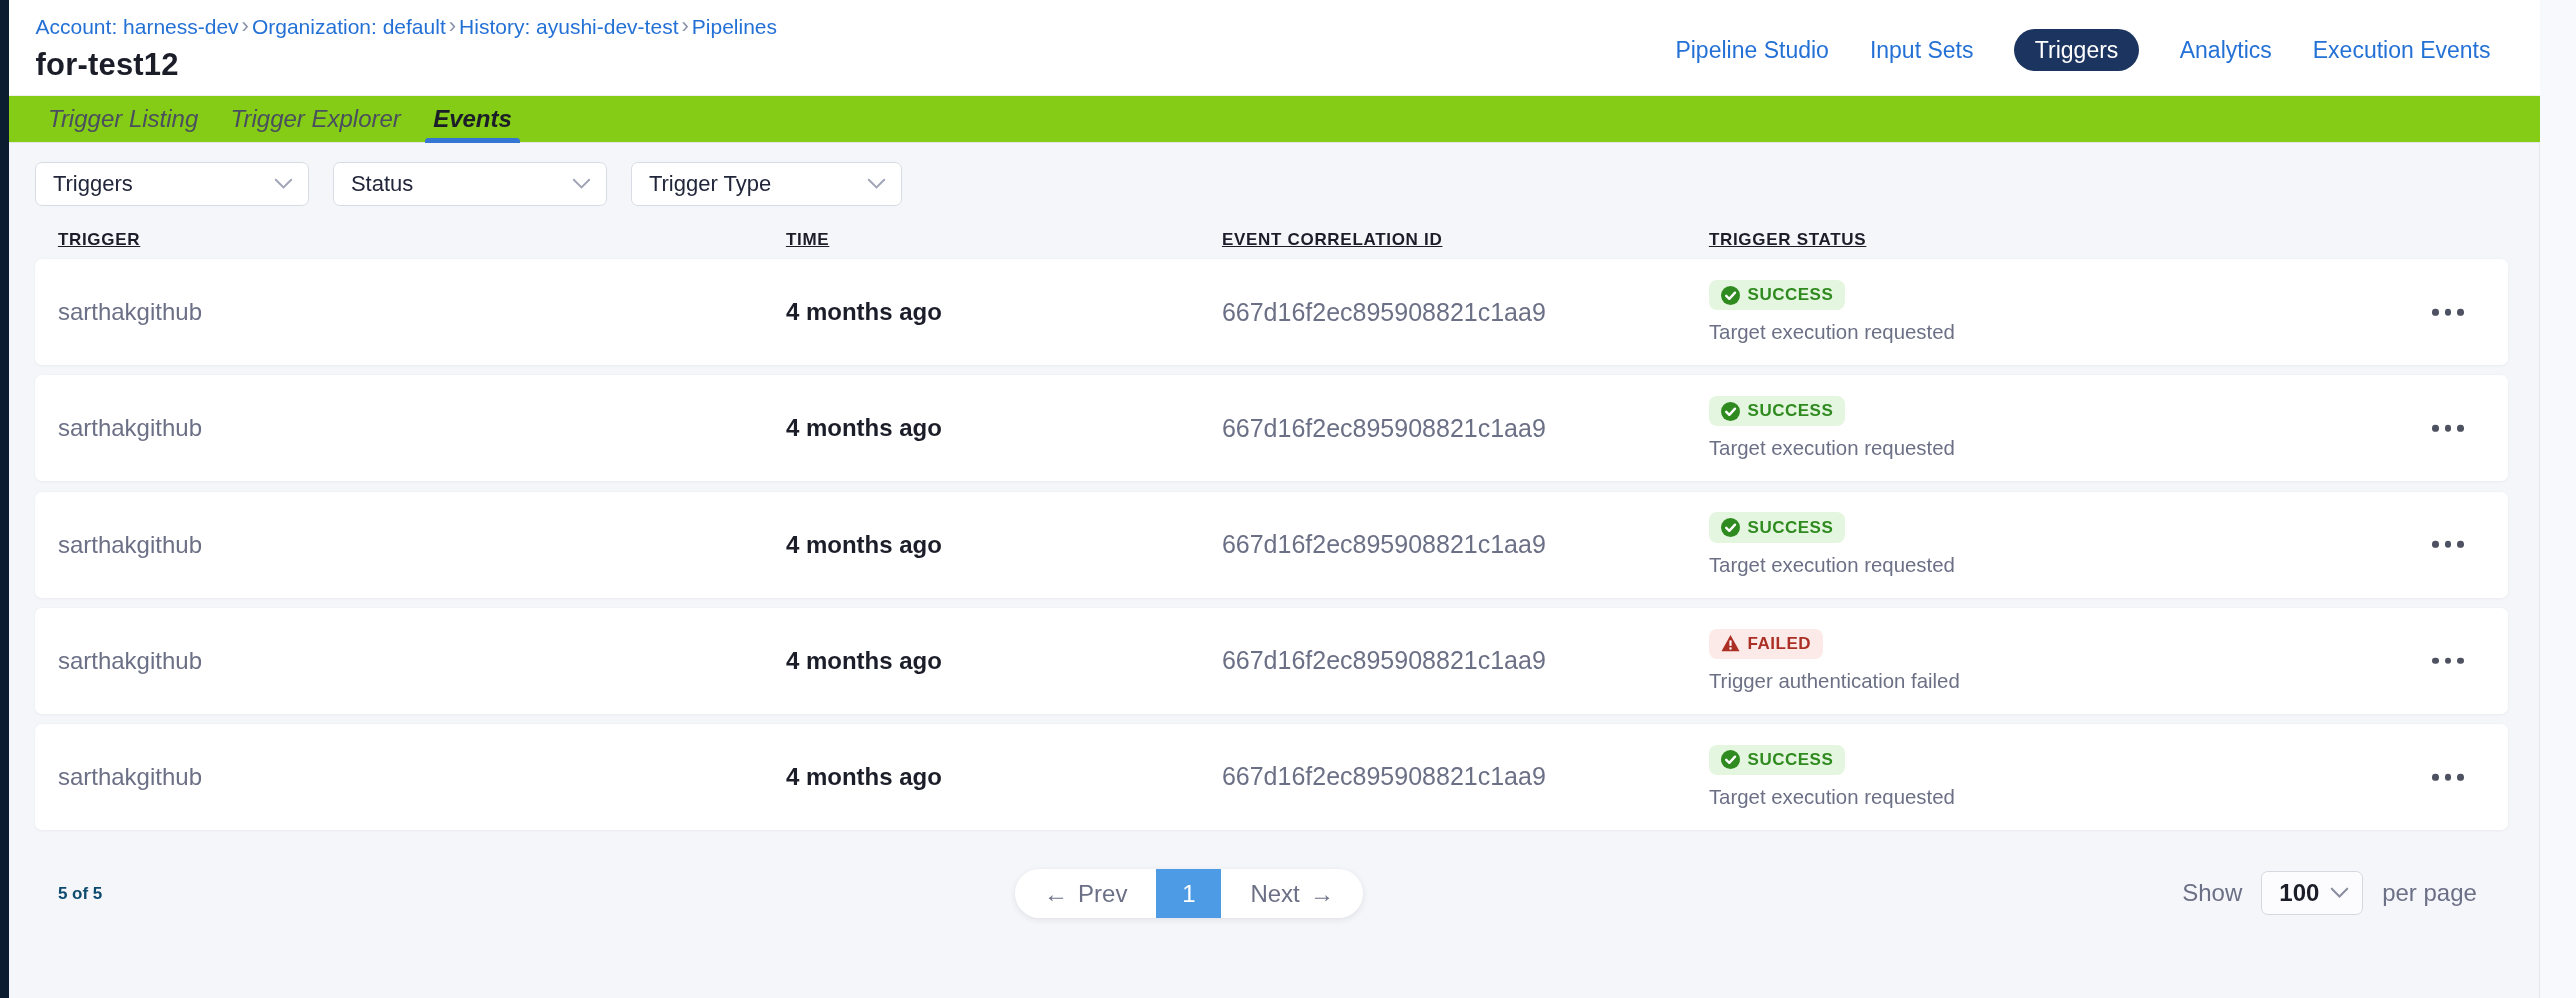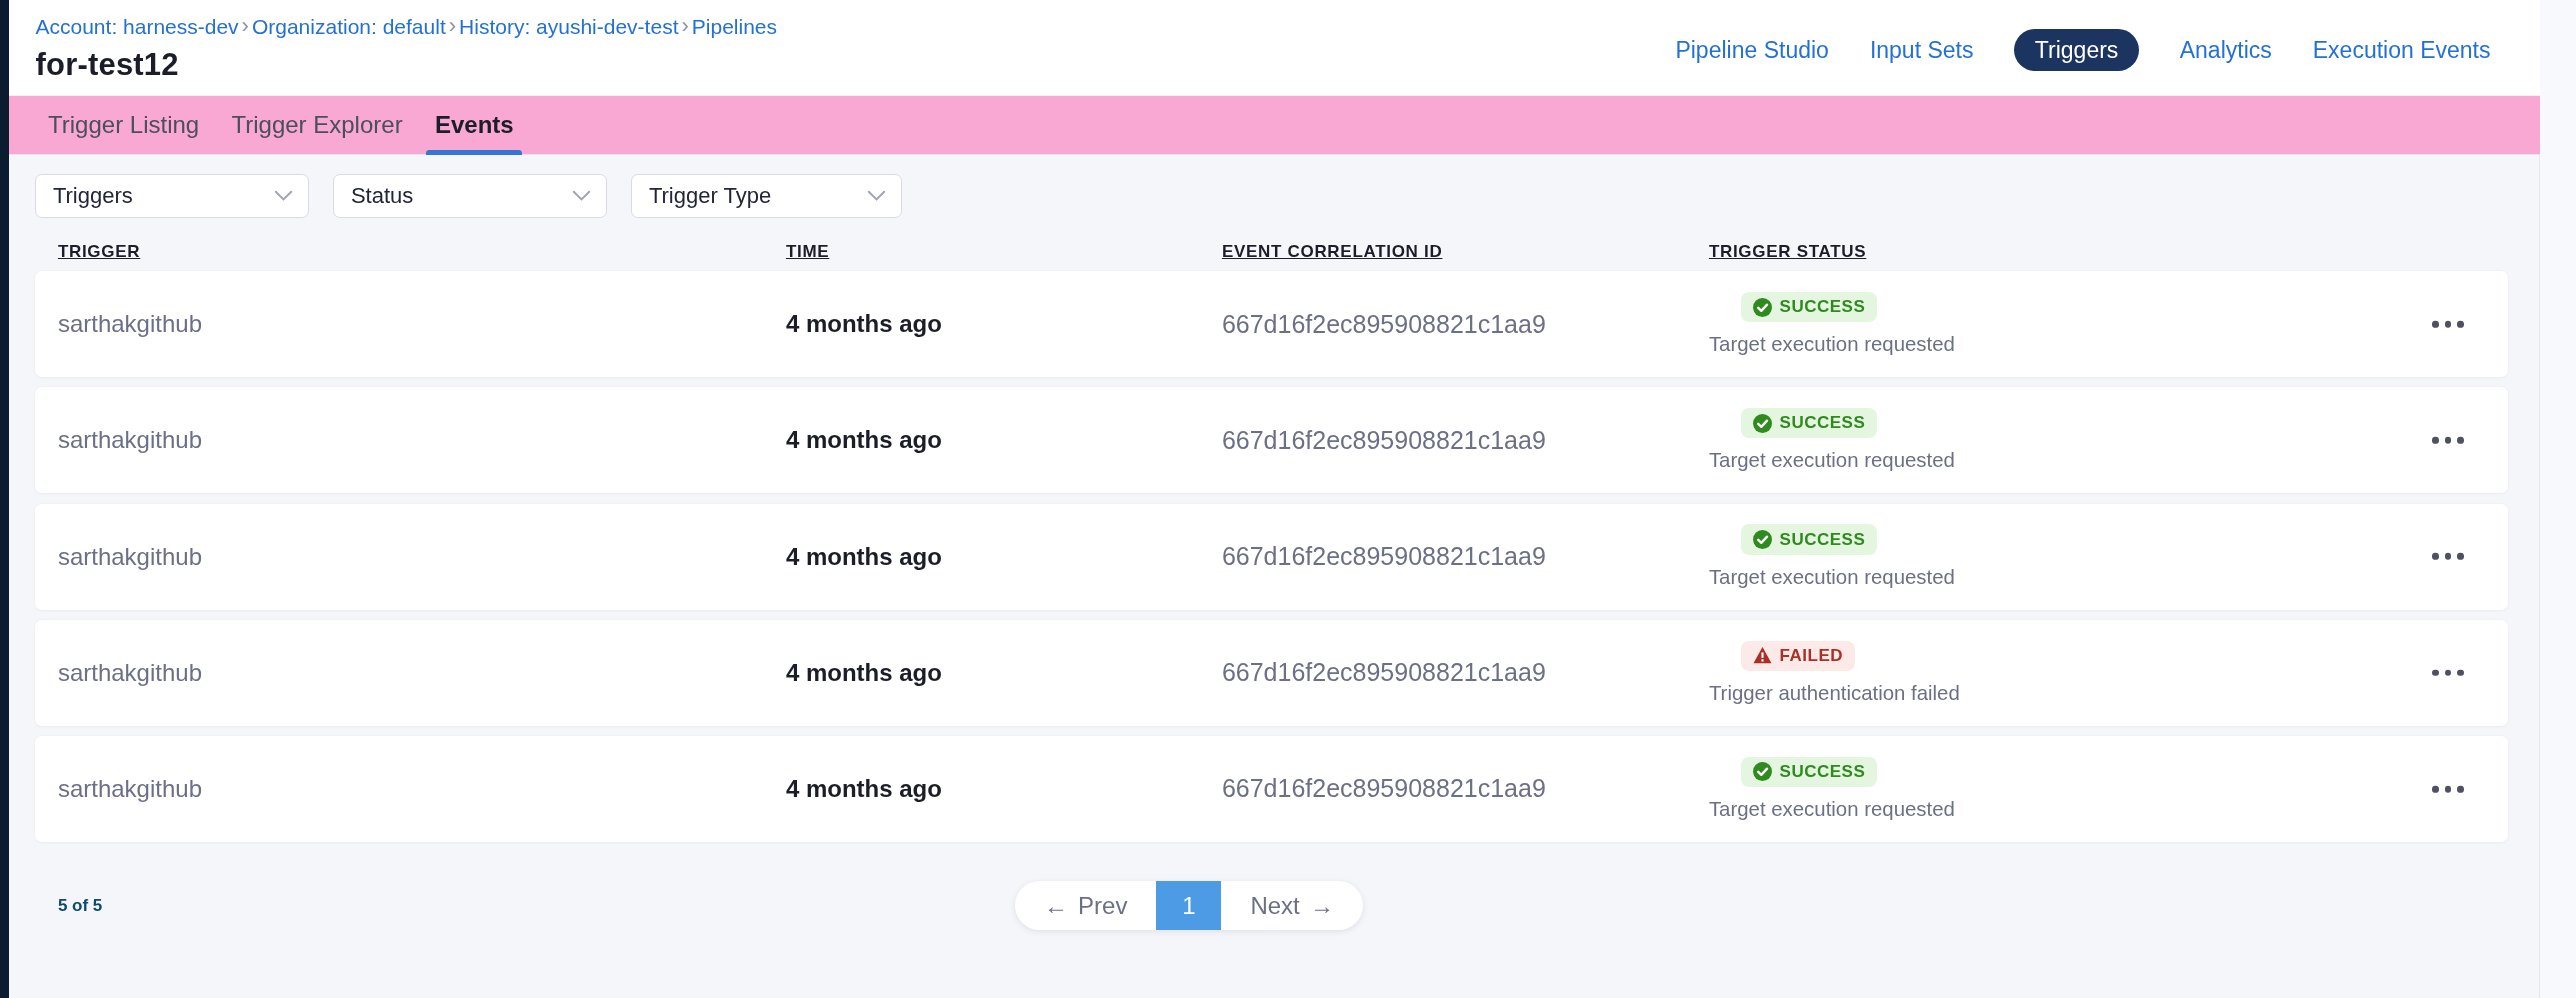--- a/index.html
+++ b/index.html
@@ -21,21 +21,21 @@
   .breadcrumb { display:flex; align-items:center; gap:3px; font-size:21px; color:#2471d6; height:27px; }
   .breadcrumb .crumb { cursor:pointer; }
   .breadcrumb .sep { color:#8a94a8; font-size:22px; line-height:1; padding-bottom:1.7px; }
   .page-title { margin-top:6.8px; font-size:31px; font-weight:700; color:#1b1d29; letter-spacing:0.2px; }
 
   .top-nav { position:absolute; top:29px; right:49px; display:flex; align-items:center; gap:41px; }
   .top-nav .nav-link { font-size:23px; color:#2471d6; font-weight:500; cursor:pointer; white-space:nowrap; }
   .top-nav .nav-pill { background:#1c3560; color:#ffffff; border-radius:851px; padding:7.7px 20.4px; font-size:23px; font-weight:500; cursor:pointer; }
 
   
-  .tabbar { background:#f9a8d4; height:60px; border-top:0.9px solid #eef0f4; border-bottom:0.9px solid #e3e5eb; display:flex; align-items:center; padding-left:31px; }
+  .tabbar { background:#84cc16; height:48px; border-top:0.9px solid #eef0f4; border-bottom:0.9px solid #e3e5eb; display:flex; align-items:center; padding-left:31px;font-style:italic; }
   .tab { font-size:24px; color:#4a4e5e; padding:0 8.5px; margin-right:15.3px; height:100%; display:flex; align-items:center; position:relative; cursor:pointer; }
   .tab.active { color:#1b1d29; font-weight:700; }
   .tab.active::after { content:""; position:absolute; left:0; right:0; bottom:-0.9px; height:5.1px; background:#3575d4; border-radius:3.4px 3.4px 0 0; }
 
   
   .content { padding:0 0 0 26.4px; position:relative; }
 
   .filters { display:flex; gap:24px; margin-top:19px; }
   .dropdown { width:274px; height:44px; background:#ffffff; border:0.9px solid #d9dbe4; border-radius:6.8px; display:flex; align-items:center; justify-content:space-between; padding:0 15.3px 0 17px; cursor:pointer; }
   .dropdown:last-child { width:271px; }
@@ -46,21 +46,21 @@
   .th { font-size:17px; font-weight:700; color:#1b1d29; letter-spacing:0.7px; }
 
   .rows { margin-top:10.2px; width:2473px; }
   .row-card { position:relative; background:#ffffff; border-radius:6.8px; height:106px; margin-bottom:10.2px;
               box-shadow:0 0.9px 2.6px rgba(40,41,61,0.05);
               display:grid; grid-template-columns:728px 436px 487px 1fr; align-items:center; padding-left:23px; }
   .cell-trigger { font-size:24px; color:#6c7086; }
   .cell-time { font-size:24px; font-weight:600; color:#1b1d29; }
   .cell-id { font-size:25px; color:#6c7086; }
   .status-cell { display:flex; flex-direction:column; gap:11px; align-items:flex-start; }
-  .badge { display:inline-flex; align-items:center; gap:7.7px; border-radius:8px; padding:5.1px 12px; font-size:17px; font-weight:700; letter-spacing:0.5px;margin-left:32px; }
+  .badge { display:inline-flex; align-items:center; gap:7.7px; border-radius:8px; padding:5.1px 12px; font-size:17px; font-weight:700; letter-spacing:0.5px; }
   .badge.success { background:#e4f6df; color:#2f8a1f; }
   .badge.failed { background:#fbeae7; color:#ac2f26; }
   .badge svg { display:block; }
   .status-msg { font-size:20.4px; color:#6c7086; }
   .menu-dots { position:absolute; right:37px; top:50%; transform:translateY(-50%); display:flex; gap:6px; cursor:pointer; padding:6.8px; }
   .menu-dots .dot { width:6.8px; height:6.8px; border-radius:50%; background:#4d5160; }
 
   
   .footer { position:relative; height:102px; margin-top:8.5px; width:2473px; }
   .results-count { position:absolute; left:23px; top:44px; font-size:17px; font-weight:700; color:#0c4a6e; }
@@ -255,17 +255,27 @@
           <span>←</span>
           <span>Prev</span>
         </div>
         <div class="page-current">1</div>
         <div class="page-btn">
           <span>Next</span>
           <span>→</span>
         </div>
       </div>
 
+      <div class="page-size">
+        <span class="ps-label">Show</span>
+        <div class="size-select">
+          <span class="ps-value">100</span>
+          <svg class="chev" width="15.3" height="10.2" viewBox="0 0 22 14">
+              <path d="M2 2 L11 11 L20 2" stroke="#8a8e9f" stroke-width="2.4" fill="none" stroke-linecap="round"></path>
+            </svg>
+        </div>
+        <span class="ps-label">per page</span>
+      </div>
     </div>
 
   </div>
 </div>
 
 
 </body></html>

